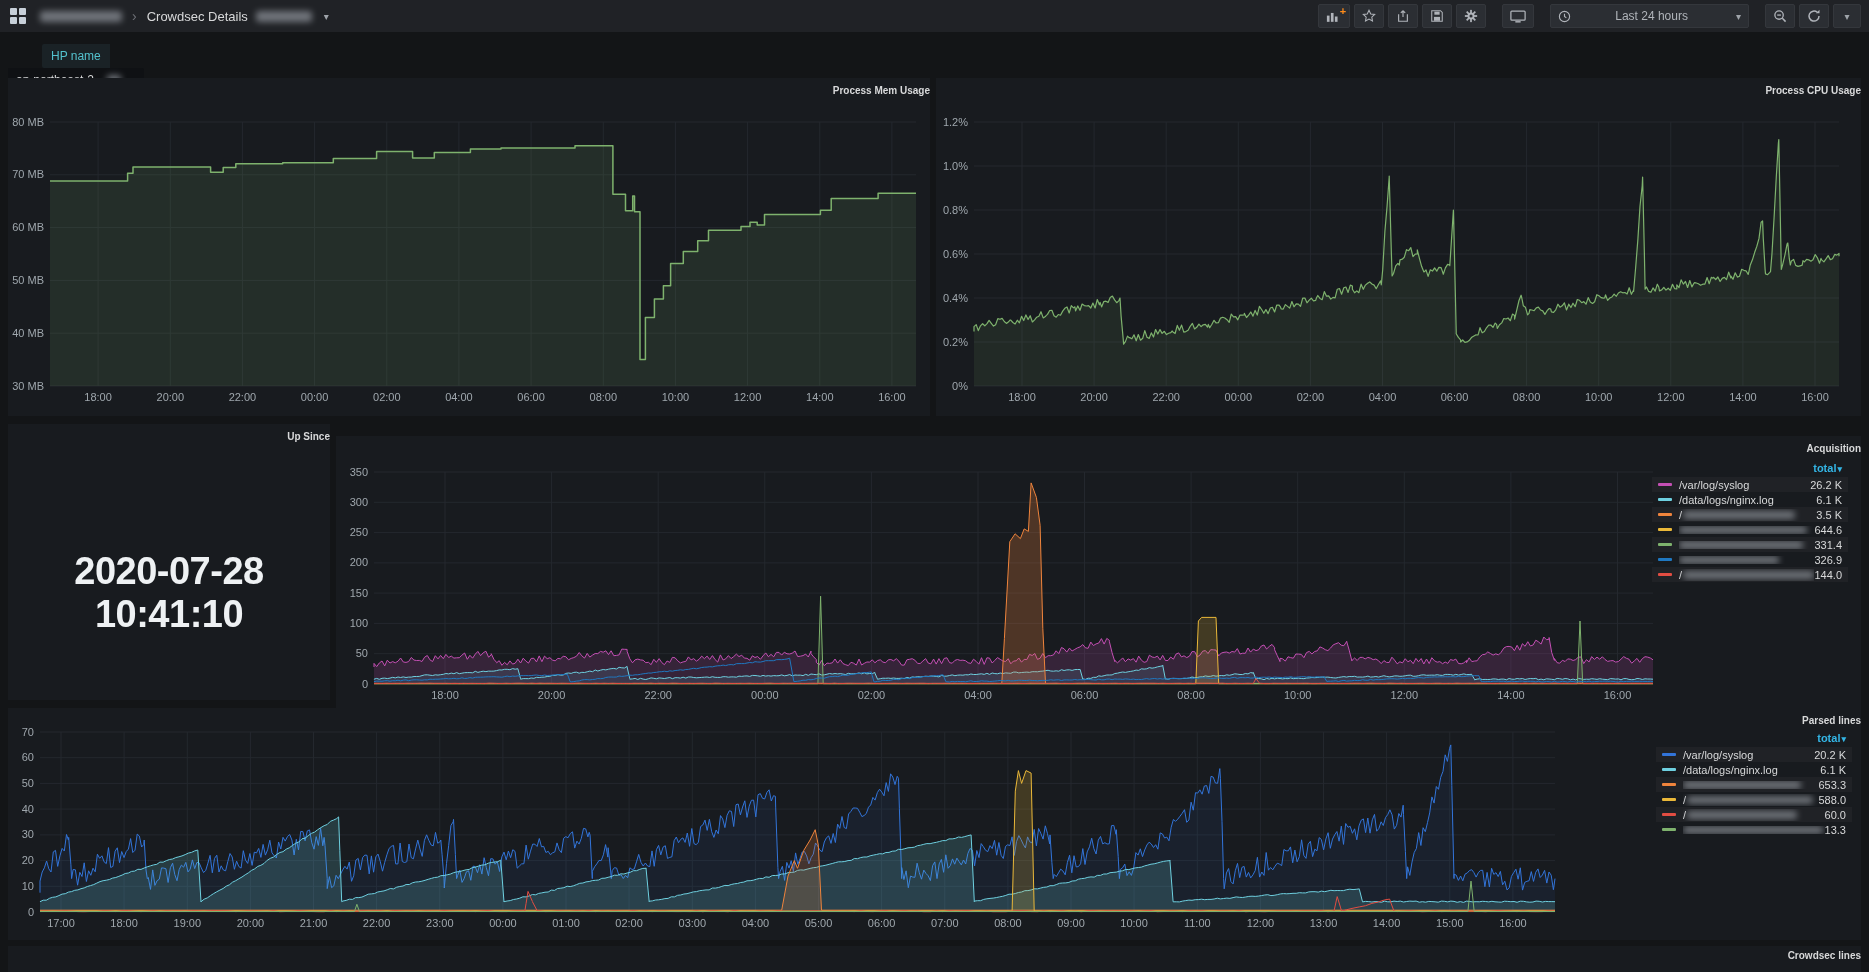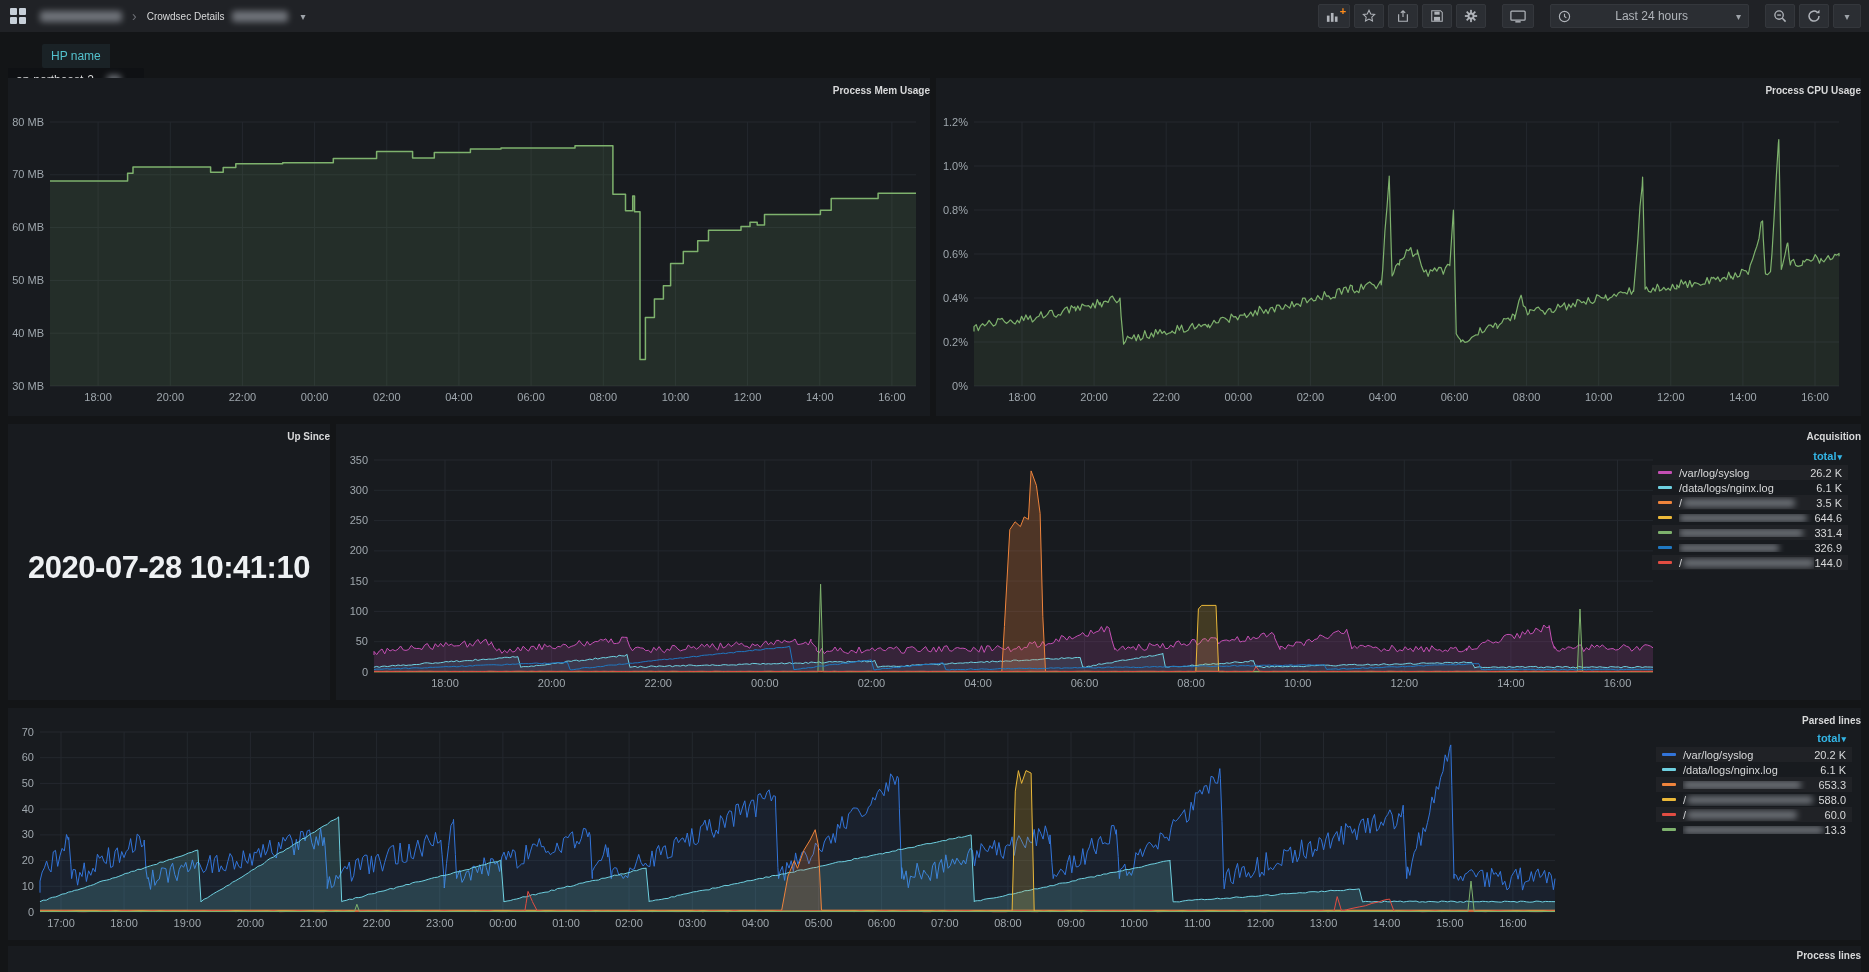--- a/index.html
+++ b/index.html
@@ -9,21 +9,21 @@
     background:#131517; font-family:"Liberation Sans", sans-serif; color:#d8d9da;
   }
   
   .navbar {
     position:absolute; left:0; top:0; width:100%; height:32px;
     background:#202226; display:flex; align-items:center; padding:0 8px;
   }
   .nav-left { display:flex; align-items:center; gap:8px; flex:1; }
   .grid-icon { display:grid; grid-template-columns:7px 7px; grid-template-rows:7px 7px; gap:2px; margin:0 6px 0 2px; cursor:pointer;}
   .grid-icon span { background:#c7d0d9; border-radius:1px; }
-  .crumb { font-size:10px; color:#d8d9da; }
+  .crumb { font-size:13px; color:#d8d9da; }
   .crumb-sep { color:#6e7177; font-size:14px; padding:0 2px; }
   .blur { display:inline-block; height:11px; background:#8a8f96; opacity:.75; border-radius:3px; filter:blur(3px); vertical-align:middle; }
   .caret { color:#9fa4aa; font-size:10px; margin-left:4px; }
   .nav-right { display:flex; align-items:center; gap:4px; }
   .nav-btn {
     height:24px; min-width:28px; padding:0 7px; background:#2b2e33; border:1px solid #34373c;
     border-radius:2px; display:flex; align-items:center; justify-content:center; gap:5px;
     cursor:pointer; color:#b0b4ba; font-size:12px; position:relative;
   }
   .nav-btn.spaced { margin-left:12px;gap:44px; }
@@ -42,21 +42,21 @@
   .panel { position:absolute; background:#181b1f; }
   .panel-title {
     position:absolute; top:0; left:0; width:100%; text-align:right; padding-top:7px;
     font-size:10px; font-weight:bold; color:#d8d9da; cursor:pointer;
   }
   svg.chart { position:absolute; display:block; }
   .grid-line { stroke:#24282e; stroke-width:1; }
   .tick-label { fill:#9fa7ad; font-size:11px; font-family:"Liberation Sans",sans-serif; }
   .upsince-value {
     position:absolute; top:126px; left:0; width:100%; text-align:center;
-    font-size:31px; font-weight:bold; color:#eef1f3; letter-spacing:-0.5px;
+    font-size:38px; font-weight:bold; color:#eef1f3; letter-spacing:-0.5px;
   }
   
   .legend { position:absolute; width:196px; font-size:11px; }
   .legend-header { text-align:right; padding:2px 6px 3px 6px; color:#33b5e5; font-weight:bold; cursor:pointer; }
   .legend-header .caret { color:#33b5e5; margin-left:1px; font-size:9px;}
   .legend-row { display:flex; align-items:center; height:15px; padding:0 6px; cursor:pointer;justify-content:flex-end; }
   .legend-row.alt { background:#202226; }
   .legend-swatch { width:14px; height:3px; border-radius:1px; margin-right:7px; flex:none; }
   .legend-name { flex:1; color:#d8d9da; white-space:nowrap; overflow:hidden; display:flex; align-items:center; gap:1px;}
   .legend-name .blur { height:8px; }
@@ -248,21 +248,21 @@
       <path d="M 34.0 213.4 L 34.0 208.6 L 36.2 206.6 L 38.3 212.6 L 40.5 207.8 L 42.6 205.7 L 44.8 207.8 L 47.0 205.6 L 49.1 202.4 L 51.3 205.3 L 53.5 208.1 L 55.6 206.8 L 57.8 200.6 L 60.0 201.3 L 62.1 200.4 L 64.3 203.5 L 66.4 205.4 L 68.6 203.8 L 70.0 202.0 L 70.8 202.1 L 72.9 204.5 L 75.1 206.0 L 77.3 202.2 L 79.4 204.9 L 81.6 198.3 L 83.7 202.5 L 85.9 196.9 L 88.1 201.5 L 90.2 197.7 L 92.4 204.0 L 94.6 201.9 L 96.7 199.2 L 98.9 198.2 L 101.0 193.7 L 103.2 199.9 L 105.4 198.5 L 106.1 197.6 L 107.5 196.4 L 109.7 192.5 L 111.9 192.3 L 114.0 197.8 L 116.2 199.2 L 118.3 196.5 L 120.5 197.2 L 122.7 193.1 L 124.8 190.3 L 127.0 189.0 L 129.2 195.0 L 131.3 187.6 L 133.5 189.9 L 134.9 188.8 L 135.6 192.8 L 137.8 187.9 L 140.0 192.3 L 142.1 186.0 L 144.3 187.6 L 146.5 188.0 L 148.6 187.7 L 150.8 190.0 L 152.9 185.1 L 155.1 190.0 L 157.3 181.5 L 159.4 186.8 L 160.1 184.4 L 161.6 188.9 L 163.8 183.6 L 165.9 183.2 L 168.1 184.4 L 170.2 179.6 L 172.4 178.1 L 174.6 181.9 L 176.7 184.7 L 178.9 182.6 L 180.0 180.0 L 181.1 198.1 L 183.2 220.9 L 183.6 226.2 L 185.4 223.6 L 187.5 218.1 L 189.0 219.6 L 189.7 219.6 L 191.9 220.8 L 194.0 216.8 L 196.2 222.8 L 198.3 216.5 L 200.5 222.2 L 202.7 220.3 L 204.8 212.6 L 207.0 219.2 L 209.2 220.4 L 211.3 214.9 L 213.5 219.0 L 215.6 211.5 L 217.8 216.0 L 220.0 211.6 L 222.1 215.4 L 224.3 213.3 L 226.5 216.6 L 228.6 215.3 L 230.8 214.6 L 232.2 213.0 L 232.9 214.0 L 235.1 215.5 L 237.3 207.4 L 239.4 212.2 L 241.6 207.1 L 243.8 214.1 L 245.9 213.6 L 248.1 212.3 L 250.2 208.3 L 252.4 205.4 L 254.6 211.0 L 256.7 209.3 L 258.9 206.1 L 261.1 208.6 L 263.2 206.8 L 265.4 206.4 L 267.5 209.2 L 268.3 206.4 L 269.7 209.8 L 271.9 206.3 L 274.0 202.3 L 276.2 205.0 L 278.4 204.7 L 280.5 200.1 L 282.7 199.3 L 284.8 200.0 L 287.0 201.7 L 289.2 204.3 L 291.3 196.0 L 293.5 198.8 L 295.7 198.6 L 297.8 201.8 L 300.0 197.0 L 302.1 197.1 L 304.3 196.9 L 304.3 195.4 L 306.5 199.5 L 308.6 197.1 L 310.8 194.0 L 313.0 198.1 L 315.1 192.4 L 317.3 197.0 L 319.4 188.3 L 321.6 191.5 L 323.8 195.3 L 325.9 191.6 L 328.1 195.6 L 330.3 190.0 L 332.4 189.3 L 334.6 194.0 L 336.7 187.2 L 338.9 187.0 L 340.4 188.8 L 341.1 190.8 L 343.2 191.1 L 345.4 186.6 L 347.6 188.4 L 349.7 190.1 L 351.9 183.5 L 354.0 188.8 L 356.2 185.9 L 358.4 186.1 L 360.5 188.4 L 362.7 180.1 L 364.9 180.1 L 367.0 184.8 L 369.2 182.1 L 371.3 180.2 L 373.5 182.8 L 375.7 182.3 L 376.4 180.0 L 377.8 177.5 L 380.0 180.4 L 382.2 181.7 L 384.3 173.6 L 386.5 178.2 L 388.6 177.9 L 390.8 181.1 L 393.0 179.4 L 395.1 179.8 L 397.3 171.2 L 399.5 170.5 L 401.6 176.2 L 403.8 169.8 L 405.9 169.0 L 408.1 174.4 L 410.3 167.1 L 412.4 168.0 L 412.4 171.2 L 414.6 174.8 L 416.8 172.9 L 418.9 174.7 L 421.1 166.2 L 423.3 171.3 L 425.4 167.1 L 427.6 165.3 L 429.7 163.9 L 431.9 166.0 L 434.1 167.1 L 436.2 170.7 L 438.4 166.5 L 440.6 162.9 L 441.3 166.8 L 442.7 151.7 L 444.9 113.2 L 447.0 89.1 L 449.2 59.0 L 449.2 58.1 L 451.4 136.0 L 452.1 158.0 L 453.5 155.5 L 455.7 147.9 L 457.9 145.4 L 459.3 147.0 L 460.0 141.8 L 462.2 141.2 L 464.3 139.2 L 466.5 131.6 L 466.5 131.7 L 468.7 132.7 L 470.8 129.6 L 473.0 138.7 L 475.2 136.1 L 477.3 136.0 L 477.3 131.8 L 479.5 140.6 L 481.6 148.3 L 483.8 153.8 L 484.5 153.6 L 486.0 151.9 L 488.1 158.4 L 490.3 151.8 L 492.5 153.1 L 494.6 149.9 L 496.8 153.2 L 498.9 149.3 L 501.1 149.6 L 502.5 153.6 L 503.3 156.2 L 505.4 149.9 L 507.6 146.4 L 509.7 147.0 L 509.8 147.7 L 511.9 115.2 L 513.4 92.0 L 514.1 120.5 L 516.2 213.0 L 516.2 215.7 L 518.4 219.4 L 520.6 221.8 L 520.6 224.0 L 522.7 222.0 L 524.9 224.3 L 527.1 223.9 L 529.2 222.6 L 531.4 219.6 L 533.5 218.2 L 535.7 216.9 L 537.9 217.0 L 538.6 215.2 L 540.0 209.7 L 542.2 214.8 L 544.4 213.5 L 546.5 209.8 L 548.7 207.2 L 550.8 207.0 L 553.0 209.4 L 555.2 205.1 L 556.6 206.4 L 557.3 210.5 L 559.5 206.8 L 561.7 204.9 L 563.8 200.5 L 566.0 201.0 L 568.1 200.0 L 570.3 202.7 L 572.5 196.1 L 574.6 197.6 L 574.6 201.2 L 576.8 191.8 L 579.0 182.5 L 581.1 177.2 L 581.8 180.0 L 583.3 187.7 L 585.4 189.2 L 587.6 196.9 L 589.0 195.4 L 589.8 191.7 L 591.9 192.0 L 594.1 192.7 L 596.3 189.8 L 598.4 189.2 L 600.6 192.0 L 602.7 192.9 L 604.9 196.4 L 607.1 192.7 L 609.2 190.5 L 610.7 191.0 L 611.4 193.9 L 613.6 194.4 L 615.7 191.9 L 617.9 186.2 L 620.0 189.2 L 622.2 187.8 L 624.4 184.8 L 626.5 192.0 L 628.7 186.6 L 628.7 186.1 L 630.9 189.5 L 633.0 185.2 L 635.2 188.7 L 637.3 181.5 L 639.5 182.3 L 641.7 184.7 L 643.8 183.6 L 646.0 186.2 L 648.2 179.6 L 650.3 184.1 L 652.5 185.5 L 654.6 183.8 L 656.8 176.7 L 659.0 177.8 L 661.1 179.6 L 663.3 180.2 L 664.7 180.0 L 665.5 176.8 L 667.6 182.4 L 669.8 180.0 L 671.9 179.0 L 674.1 176.1 L 676.3 178.3 L 678.4 175.0 L 680.6 173.8 L 682.8 174.8 L 684.9 174.5 L 687.1 176.0 L 689.2 169.7 L 691.4 176.3 L 693.6 172.0 L 693.6 173.4 L 695.7 149.0 L 697.9 121.1 L 700.0 88.3 L 702.2 67.7 L 702.6 59.0 L 704.4 136.4 L 705.1 171.2 L 706.5 169.0 L 708.7 173.4 L 710.9 174.3 L 713.0 169.9 L 715.2 173.2 L 717.3 166.2 L 718.8 169.0 L 719.5 172.9 L 721.7 171.9 L 723.8 169.3 L 726.0 172.1 L 728.2 170.2 L 730.3 172.3 L 732.5 166.3 L 734.6 170.6 L 736.8 170.9 L 736.8 166.8 L 739.0 169.7 L 741.1 161.8 L 743.3 166.1 L 745.5 163.5 L 747.6 169.5 L 749.8 162.5 L 751.9 168.9 L 754.1 165.0 L 754.8 164.6 L 756.3 165.0 L 758.4 165.8 L 760.6 167.3 L 762.8 166.2 L 764.9 166.1 L 767.1 159.5 L 769.2 165.7 L 771.4 159.3 L 772.9 160.2 L 773.6 159.3 L 775.7 161.5 L 777.9 159.0 L 780.1 163.5 L 782.2 160.4 L 784.4 159.4 L 786.5 161.6 L 788.7 154.2 L 790.9 160.0 L 790.9 158.0 L 793.0 161.3 L 795.2 154.8 L 797.4 159.1 L 799.5 158.3 L 801.7 151.3 L 803.8 152.3 L 806.0 152.8 L 808.2 156.4 L 808.9 153.6 L 810.3 146.9 L 812.5 141.6 L 814.7 134.3 L 816.8 128.4 L 819.0 120.4 L 821.1 104.3 L 822.6 103.0 L 823.3 120.7 L 825.1 151.4 L 825.5 155.9 L 827.6 156.7 L 829.8 154.4 L 830.5 153.6 L 832.0 135.3 L 834.1 99.3 L 836.3 58.7 L 838.4 25.0 L 838.8 21.6 L 840.6 114.3 L 841.3 151.4 L 842.8 146.1 L 844.9 137.1 L 847.1 125.9 L 847.8 125.0 L 849.3 140.7 L 850.3 147.0 L 851.4 142.9 L 853.6 141.4 L 855.7 147.4 L 857.9 148.4 L 860.1 147.8 L 862.2 147.2 L 863.0 142.6 L 864.4 143.9 L 866.6 141.3 L 868.7 141.8 L 870.9 143.2 L 873.0 141.8 L 875.2 136.5 L 877.4 139.8 L 879.5 145.2 L 881.0 140.4 L 881.7 141.9 L 883.9 143.9 L 886.0 140.9 L 888.2 137.6 L 890.3 141.6 L 892.5 140.7 L 894.7 136.4 L 896.8 137.1 L 899.0 135.4 L 899.0 138.2 L 899.0 268.0 L 34.0 268.0 Z" fill="#7eb26d" fill-opacity="0.1" stroke="none"></path>
       <path d="M 34.0 213.4 L 34.0 208.6 L 36.2 206.6 L 38.3 212.6 L 40.5 207.8 L 42.6 205.7 L 44.8 207.8 L 47.0 205.6 L 49.1 202.4 L 51.3 205.3 L 53.5 208.1 L 55.6 206.8 L 57.8 200.6 L 60.0 201.3 L 62.1 200.4 L 64.3 203.5 L 66.4 205.4 L 68.6 203.8 L 70.0 202.0 L 70.8 202.1 L 72.9 204.5 L 75.1 206.0 L 77.3 202.2 L 79.4 204.9 L 81.6 198.3 L 83.7 202.5 L 85.9 196.9 L 88.1 201.5 L 90.2 197.7 L 92.4 204.0 L 94.6 201.9 L 96.7 199.2 L 98.9 198.2 L 101.0 193.7 L 103.2 199.9 L 105.4 198.5 L 106.1 197.6 L 107.5 196.4 L 109.7 192.5 L 111.9 192.3 L 114.0 197.8 L 116.2 199.2 L 118.3 196.5 L 120.5 197.2 L 122.7 193.1 L 124.8 190.3 L 127.0 189.0 L 129.2 195.0 L 131.3 187.6 L 133.5 189.9 L 134.9 188.8 L 135.6 192.8 L 137.8 187.9 L 140.0 192.3 L 142.1 186.0 L 144.3 187.6 L 146.5 188.0 L 148.6 187.7 L 150.8 190.0 L 152.9 185.1 L 155.1 190.0 L 157.3 181.5 L 159.4 186.8 L 160.1 184.4 L 161.6 188.9 L 163.8 183.6 L 165.9 183.2 L 168.1 184.4 L 170.2 179.6 L 172.4 178.1 L 174.6 181.9 L 176.7 184.7 L 178.9 182.6 L 180.0 180.0 L 181.1 198.1 L 183.2 220.9 L 183.6 226.2 L 185.4 223.6 L 187.5 218.1 L 189.0 219.6 L 189.7 219.6 L 191.9 220.8 L 194.0 216.8 L 196.2 222.8 L 198.3 216.5 L 200.5 222.2 L 202.7 220.3 L 204.8 212.6 L 207.0 219.2 L 209.2 220.4 L 211.3 214.9 L 213.5 219.0 L 215.6 211.5 L 217.8 216.0 L 220.0 211.6 L 222.1 215.4 L 224.3 213.3 L 226.5 216.6 L 228.6 215.3 L 230.8 214.6 L 232.2 213.0 L 232.9 214.0 L 235.1 215.5 L 237.3 207.4 L 239.4 212.2 L 241.6 207.1 L 243.8 214.1 L 245.9 213.6 L 248.1 212.3 L 250.2 208.3 L 252.4 205.4 L 254.6 211.0 L 256.7 209.3 L 258.9 206.1 L 261.1 208.6 L 263.2 206.8 L 265.4 206.4 L 267.5 209.2 L 268.3 206.4 L 269.7 209.8 L 271.9 206.3 L 274.0 202.3 L 276.2 205.0 L 278.4 204.7 L 280.5 200.1 L 282.7 199.3 L 284.8 200.0 L 287.0 201.7 L 289.2 204.3 L 291.3 196.0 L 293.5 198.8 L 295.7 198.6 L 297.8 201.8 L 300.0 197.0 L 302.1 197.1 L 304.3 196.9 L 304.3 195.4 L 306.5 199.5 L 308.6 197.1 L 310.8 194.0 L 313.0 198.1 L 315.1 192.4 L 317.3 197.0 L 319.4 188.3 L 321.6 191.5 L 323.8 195.3 L 325.9 191.6 L 328.1 195.6 L 330.3 190.0 L 332.4 189.3 L 334.6 194.0 L 336.7 187.2 L 338.9 187.0 L 340.4 188.8 L 341.1 190.8 L 343.2 191.1 L 345.4 186.6 L 347.6 188.4 L 349.7 190.1 L 351.9 183.5 L 354.0 188.8 L 356.2 185.9 L 358.4 186.1 L 360.5 188.4 L 362.7 180.1 L 364.9 180.1 L 367.0 184.8 L 369.2 182.1 L 371.3 180.2 L 373.5 182.8 L 375.7 182.3 L 376.4 180.0 L 377.8 177.5 L 380.0 180.4 L 382.2 181.7 L 384.3 173.6 L 386.5 178.2 L 388.6 177.9 L 390.8 181.1 L 393.0 179.4 L 395.1 179.8 L 397.3 171.2 L 399.5 170.5 L 401.6 176.2 L 403.8 169.8 L 405.9 169.0 L 408.1 174.4 L 410.3 167.1 L 412.4 168.0 L 412.4 171.2 L 414.6 174.8 L 416.8 172.9 L 418.9 174.7 L 421.1 166.2 L 423.3 171.3 L 425.4 167.1 L 427.6 165.3 L 429.7 163.9 L 431.9 166.0 L 434.1 167.1 L 436.2 170.7 L 438.4 166.5 L 440.6 162.9 L 441.3 166.8 L 442.7 151.7 L 444.9 113.2 L 447.0 89.1 L 449.2 59.0 L 449.2 58.1 L 451.4 136.0 L 452.1 158.0 L 453.5 155.5 L 455.7 147.9 L 457.9 145.4 L 459.3 147.0 L 460.0 141.8 L 462.2 141.2 L 464.3 139.2 L 466.5 131.6 L 466.5 131.7 L 468.7 132.7 L 470.8 129.6 L 473.0 138.7 L 475.2 136.1 L 477.3 136.0 L 477.3 131.8 L 479.5 140.6 L 481.6 148.3 L 483.8 153.8 L 484.5 153.6 L 486.0 151.9 L 488.1 158.4 L 490.3 151.8 L 492.5 153.1 L 494.6 149.9 L 496.8 153.2 L 498.9 149.3 L 501.1 149.6 L 502.5 153.6 L 503.3 156.2 L 505.4 149.9 L 507.6 146.4 L 509.7 147.0 L 509.8 147.7 L 511.9 115.2 L 513.4 92.0 L 514.1 120.5 L 516.2 213.0 L 516.2 215.7 L 518.4 219.4 L 520.6 221.8 L 520.6 224.0 L 522.7 222.0 L 524.9 224.3 L 527.1 223.9 L 529.2 222.6 L 531.4 219.6 L 533.5 218.2 L 535.7 216.9 L 537.9 217.0 L 538.6 215.2 L 540.0 209.7 L 542.2 214.8 L 544.4 213.5 L 546.5 209.8 L 548.7 207.2 L 550.8 207.0 L 553.0 209.4 L 555.2 205.1 L 556.6 206.4 L 557.3 210.5 L 559.5 206.8 L 561.7 204.9 L 563.8 200.5 L 566.0 201.0 L 568.1 200.0 L 570.3 202.7 L 572.5 196.1 L 574.6 197.6 L 574.6 201.2 L 576.8 191.8 L 579.0 182.5 L 581.1 177.2 L 581.8 180.0 L 583.3 187.7 L 585.4 189.2 L 587.6 196.9 L 589.0 195.4 L 589.8 191.7 L 591.9 192.0 L 594.1 192.7 L 596.3 189.8 L 598.4 189.2 L 600.6 192.0 L 602.7 192.9 L 604.9 196.4 L 607.1 192.7 L 609.2 190.5 L 610.7 191.0 L 611.4 193.9 L 613.6 194.4 L 615.7 191.9 L 617.9 186.2 L 620.0 189.2 L 622.2 187.8 L 624.4 184.8 L 626.5 192.0 L 628.7 186.6 L 628.7 186.1 L 630.9 189.5 L 633.0 185.2 L 635.2 188.7 L 637.3 181.5 L 639.5 182.3 L 641.7 184.7 L 643.8 183.6 L 646.0 186.2 L 648.2 179.6 L 650.3 184.1 L 652.5 185.5 L 654.6 183.8 L 656.8 176.7 L 659.0 177.8 L 661.1 179.6 L 663.3 180.2 L 664.7 180.0 L 665.5 176.8 L 667.6 182.4 L 669.8 180.0 L 671.9 179.0 L 674.1 176.1 L 676.3 178.3 L 678.4 175.0 L 680.6 173.8 L 682.8 174.8 L 684.9 174.5 L 687.1 176.0 L 689.2 169.7 L 691.4 176.3 L 693.6 172.0 L 693.6 173.4 L 695.7 149.0 L 697.9 121.1 L 700.0 88.3 L 702.2 67.7 L 702.6 59.0 L 704.4 136.4 L 705.1 171.2 L 706.5 169.0 L 708.7 173.4 L 710.9 174.3 L 713.0 169.9 L 715.2 173.2 L 717.3 166.2 L 718.8 169.0 L 719.5 172.9 L 721.7 171.9 L 723.8 169.3 L 726.0 172.1 L 728.2 170.2 L 730.3 172.3 L 732.5 166.3 L 734.6 170.6 L 736.8 170.9 L 736.8 166.8 L 739.0 169.7 L 741.1 161.8 L 743.3 166.1 L 745.5 163.5 L 747.6 169.5 L 749.8 162.5 L 751.9 168.9 L 754.1 165.0 L 754.8 164.6 L 756.3 165.0 L 758.4 165.8 L 760.6 167.3 L 762.8 166.2 L 764.9 166.1 L 767.1 159.5 L 769.2 165.7 L 771.4 159.3 L 772.9 160.2 L 773.6 159.3 L 775.7 161.5 L 777.9 159.0 L 780.1 163.5 L 782.2 160.4 L 784.4 159.4 L 786.5 161.6 L 788.7 154.2 L 790.9 160.0 L 790.9 158.0 L 793.0 161.3 L 795.2 154.8 L 797.4 159.1 L 799.5 158.3 L 801.7 151.3 L 803.8 152.3 L 806.0 152.8 L 808.2 156.4 L 808.9 153.6 L 810.3 146.9 L 812.5 141.6 L 814.7 134.3 L 816.8 128.4 L 819.0 120.4 L 821.1 104.3 L 822.6 103.0 L 823.3 120.7 L 825.1 151.4 L 825.5 155.9 L 827.6 156.7 L 829.8 154.4 L 830.5 153.6 L 832.0 135.3 L 834.1 99.3 L 836.3 58.7 L 838.4 25.0 L 838.8 21.6 L 840.6 114.3 L 841.3 151.4 L 842.8 146.1 L 844.9 137.1 L 847.1 125.9 L 847.8 125.0 L 849.3 140.7 L 850.3 147.0 L 851.4 142.9 L 853.6 141.4 L 855.7 147.4 L 857.9 148.4 L 860.1 147.8 L 862.2 147.2 L 863.0 142.6 L 864.4 143.9 L 866.6 141.3 L 868.7 141.8 L 870.9 143.2 L 873.0 141.8 L 875.2 136.5 L 877.4 139.8 L 879.5 145.2 L 881.0 140.4 L 881.7 141.9 L 883.9 143.9 L 886.0 140.9 L 888.2 137.6 L 890.3 141.6 L 892.5 140.7 L 894.7 136.4 L 896.8 137.1 L 899.0 135.4 L 899.0 138.2" fill="none" stroke="#7eb26d" stroke-width="1.2" stroke-linejoin="round"></path>
     </svg>
 </div>
 
 <div class="panel" style="left:8px;top:424px;width:322px;height:276px">
   <div class="panel-title">Up Since</div>
   <div class="upsince-value">2020-07-28 10:41:10</div>
 </div>
 
-<div class="panel" style="left:336px;top:424px;width:1525px;height:276px">
+<div class="panel" style="left:336px;top:436px;width:1525px;height:276px">
   <div class="panel-title">Acquisition</div>
   <svg class="chart" style="left:8px;top:28px" width="1317" height="244">
       <line class="grid-line" x1="30" x2="1309" y1="220.0" y2="220.0"></line>
       <text class="tick-label" x="24" y="223.5" text-anchor="end">0</text>
       <line class="grid-line" x1="30" x2="1309" y1="189.7" y2="189.7"></line>
       <text class="tick-label" x="24" y="193.2" text-anchor="end">50</text>
       <line class="grid-line" x1="30" x2="1309" y1="159.4" y2="159.4"></line>
       <text class="tick-label" x="24" y="162.9" text-anchor="end">100</text>
       <line class="grid-line" x1="30" x2="1309" y1="129.1" y2="129.1"></line>
       <text class="tick-label" x="24" y="132.6" text-anchor="end">150</text>
@@ -468,14 +468,14 @@
         <span class="legend-swatch" style="background:#7eb26d"></span>
         <span class="legend-name">
           <span class="blur" style="width:140px"></span>
         </span>
         <span class="legend-value">13.3</span>
       </div>
     </div>
 </div>
 
 <div class="panel" style="left:8px;top:946px;width:1853px;height:26px">
-  <div class="panel-title" style="padding-top:4px">Process lines</div>
+  <div class="panel-title" style="padding-top:4px">Crowdsec lines</div>
 </div>
 
 </body></html>

